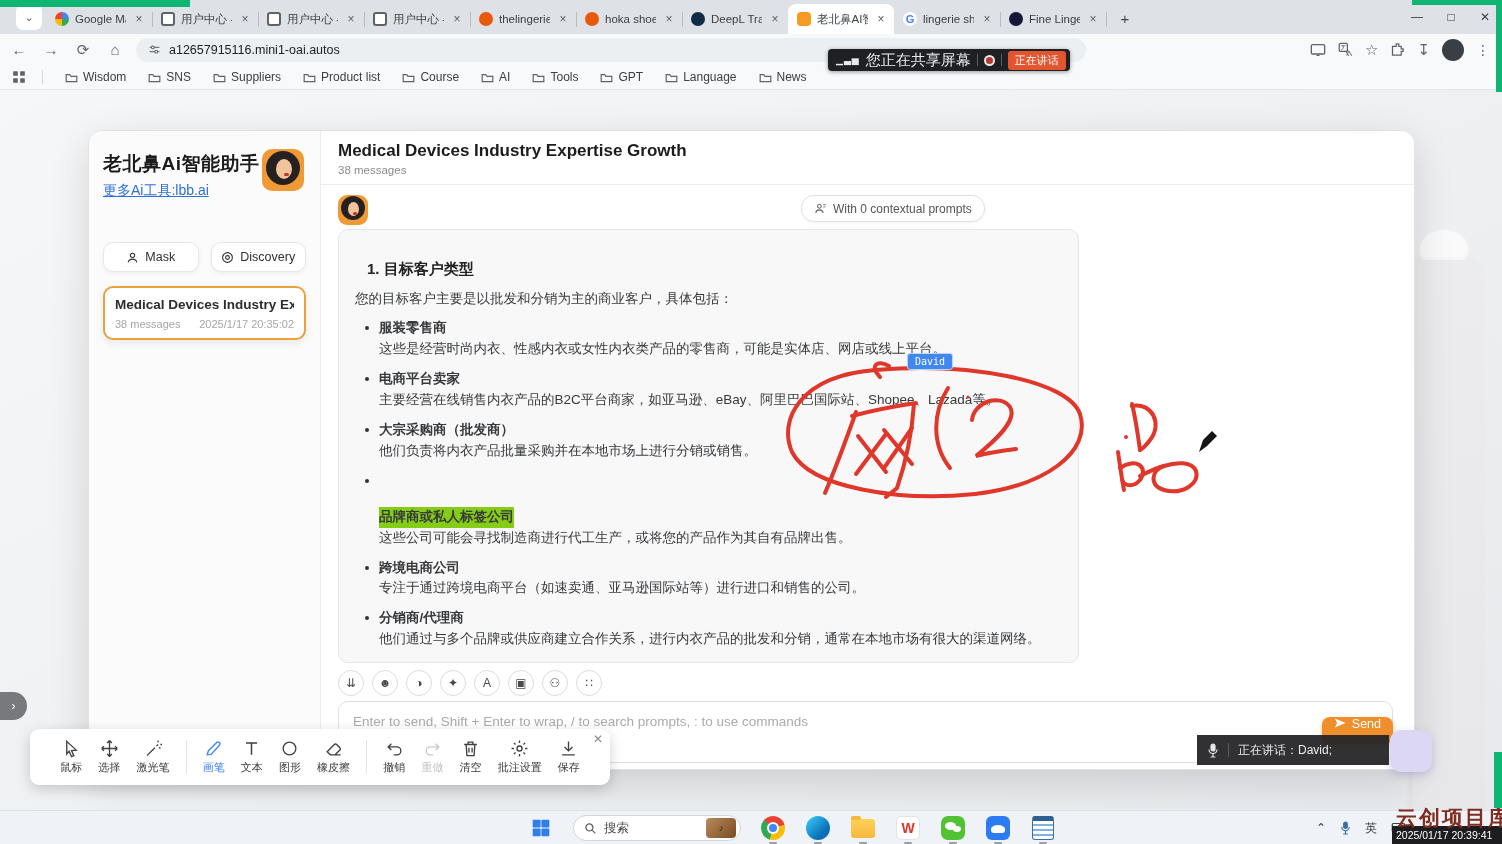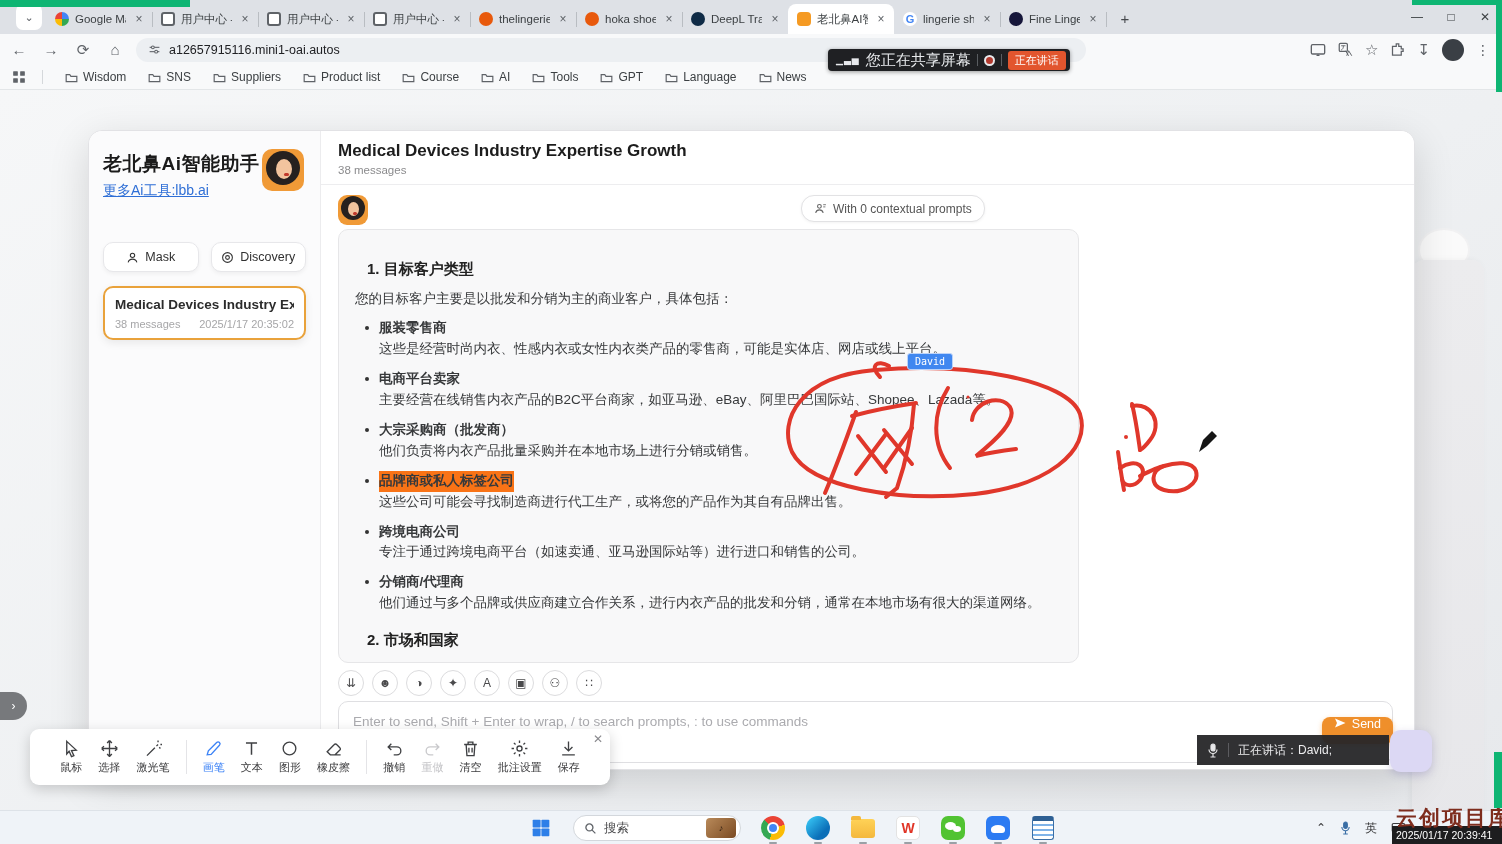--- a/index.html
+++ b/index.html
@@ -82,21 +82,21 @@
   .chat-sub { font-size:11.5px; color:#8b8b8d; margin-top:3px; }
   .bot-avatar { position:absolute; left:17px; top:64px; width:30px; height:30px; border-radius:9px; background:#f09a37; overflow:hidden; }
   .ctx-pill { position:absolute; left:480px; top:64px; height:27px; border:1px solid #e2e2e4; border-radius:13px; background:#fff; box-shadow:0 1px 3px rgba(0,0,0,.05); display:flex; align-items:center; gap:6px; padding:0 12px; font-size:12px; color:#555; }
   .bubble { position:absolute; left:17px; top:98px; width:741px; height:434px; background:#f8f8f9; border:1px solid #e6e6e8; border-radius:10px; padding:13px 16px; overflow:hidden; font-size:13.5px; color:#37393b; line-height:1.55; }
   .bubble h3 { font-size:15px; color:#222; margin:14px 12px 9px; }
   .bubble p { margin:2px 0 8px; }
   .bubble ul { list-style:none; margin:4px 0 0 8px; }
   .bubble li { position:relative; padding-left:16px; margin-bottom:9px; }
   .bubble li::before { content:""; position:absolute; left:2px; top:8px; width:4px; height:4px; border-radius:50%; background:#333; }
   .bubble li b { display:block; }
-  .hl { background:#f97316; }
+  .hl { background:#84cc16;margin-top:36px; }
   .chat-toolbar { position:absolute; left:17px; top:539px; display:flex; gap:8px; }
   .ct-btn { width:26px; height:26px; border-radius:50%; border:1px solid #dcdcde; background:#fff; color:#4a4a4c; font-size:12px; display:flex; align-items:center; justify-content:center; }
   .inputwrap { position:absolute; left:17px; top:570px; width:1055px; height:62px; }
   .inputwrap textarea { width:100%; height:100%; resize:none; border:1px solid #dfdfe2; border-radius:10px; padding:12px 14px; font-family:"Liberation Sans",sans-serif; font-size:13.5px; color:#333; background:#fff; outline:none; }
   .inputwrap textarea::placeholder { color:#ababaf; }
   .sendbtn { position:absolute; right:0px; top:16px; height:27px; background:#ef8f2b; border-radius:8px; color:#fff; font-size:12.5px; display:flex; align-items:flex-start; gap:6px; padding:0 12px; box-shadow:0 2px 5px rgba(239,143,43,.45); }
 
   
   .annot-svg { position:absolute; left:0; top:0; width:1502px; height:844px; z-index:40; pointer-events:none; }
   .david-tag { position:absolute; left:907px; top:353px; width:46px; height:17px; background:#4087f0; border:1px solid #bdd3f8; border-radius:3px; color:#fff; font-family:"DejaVu Sans Mono",monospace; font-size:10px; display:flex; align-items:center; justify-content:center; z-index:41; }

